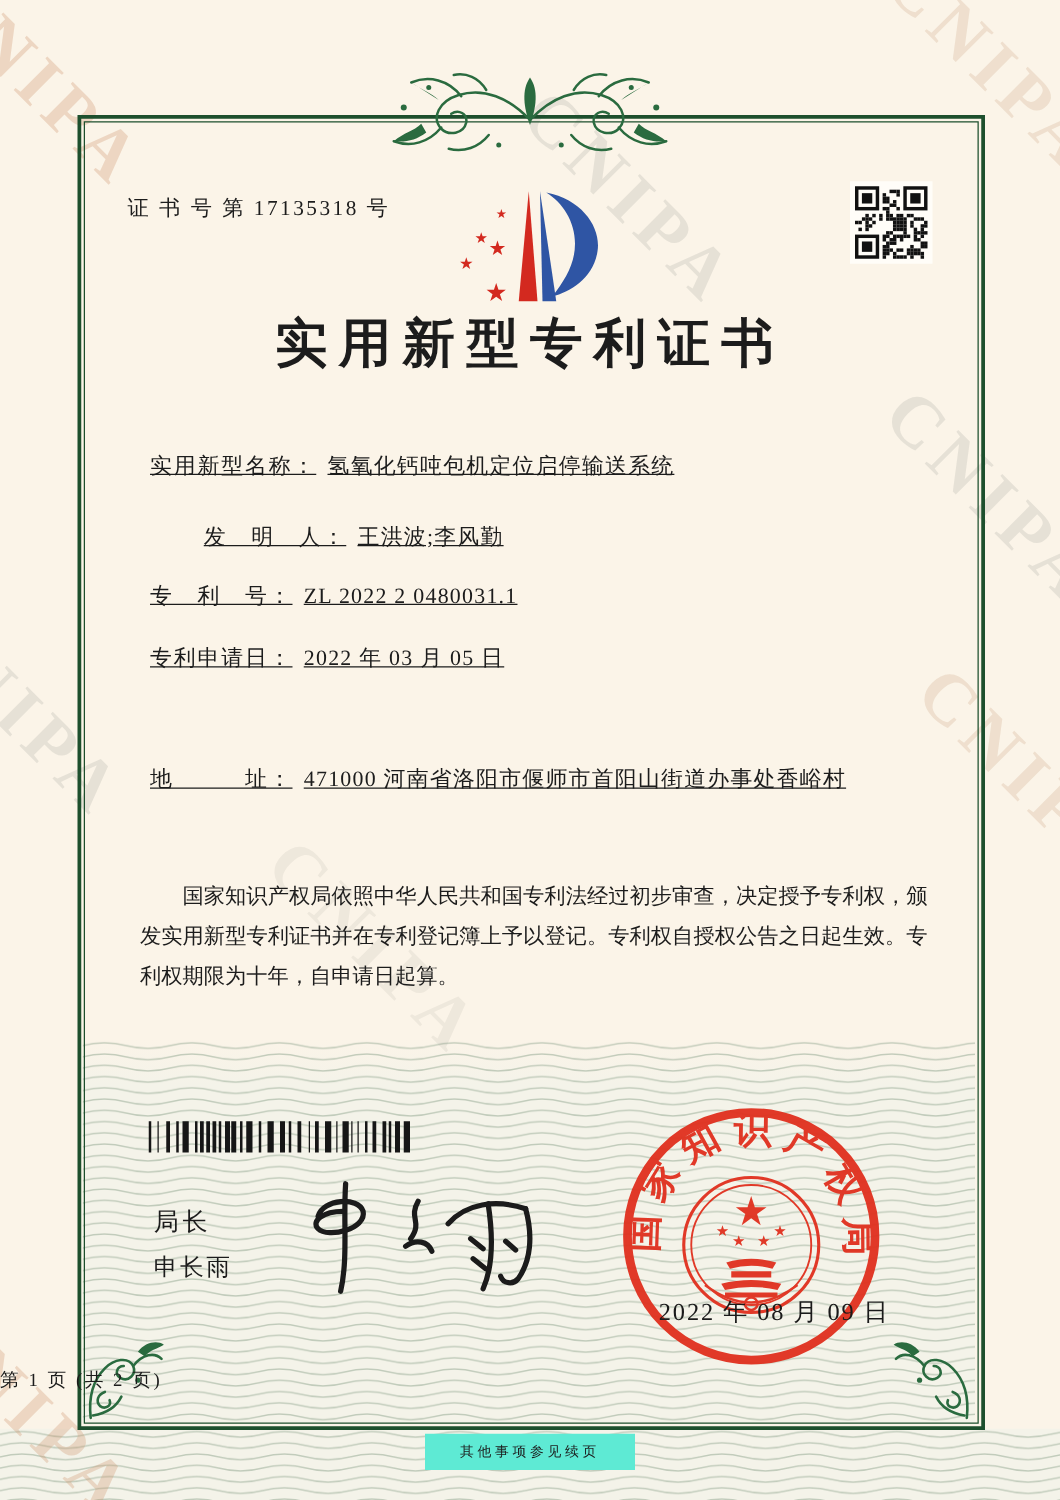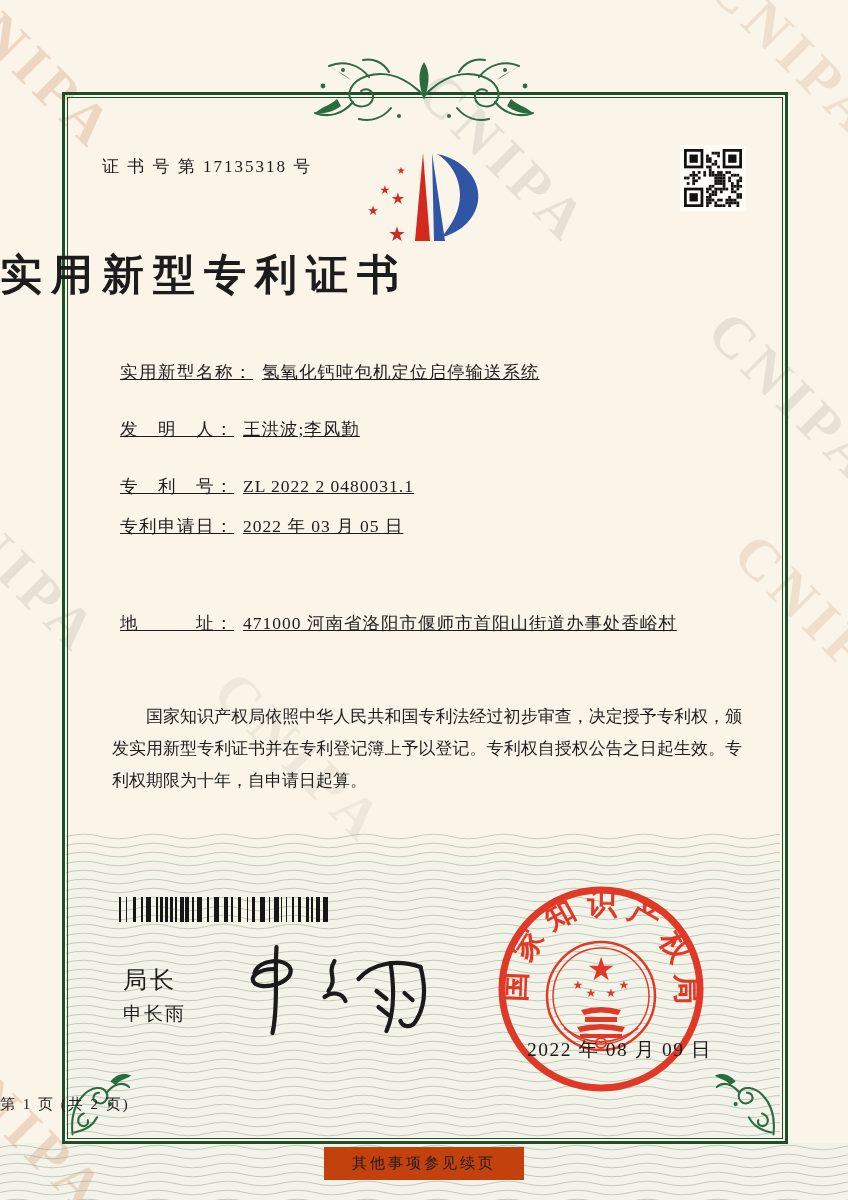--- a/index.html
+++ b/index.html
@@ -41,48 +41,48 @@
   .frame-inner{position:absolute;inset:2px;border:1px solid #1d4f2d;}
   .ornament-top{position:absolute;left:50%;top:56px;transform:translateX(-50%);z-index:3;}
   .ornament-corner{position:absolute;top:1072px;z-index:3;}
   .ornament-corner.left{left:64px;}
   .ornament-corner.right{left:712px;}
   
   .cert-no{position:absolute;left:102px;top:155px;font-size:17px;letter-spacing:2px;z-index:4;}
   .logo{position:absolute;left:354px;top:141px;z-index:4;}
   .qr{position:absolute;left:680px;top:145px;width:66px;height:66px;background:#fffdf8;z-index:4;}
   .title{
-    position:absolute;left:0;right:0;top:247px;text-align:left;
+    position:absolute;left:0;right:0;top:247px;text-align:center;
     font-size:42px;font-weight:bold;letter-spacing:9px;z-index:4;
   }
   
   .field-row{position:absolute;left:120px;font-size:17.5px;letter-spacing:1px;z-index:4;white-space:nowrap;text-decoration:underline;}
   .field-label{letter-spacing:1.5px;}
   .field-value{margin-left:9px;}
   .grant-second{position:absolute;left:328px;top:0;}
   
   .body-text{
     position:absolute;left:112px;top:701px;width:630px;z-index:4;
     font-size:17px;line-height:32px;text-align:justify;
   }
   .body-text p{margin:0;text-indent:2em;}
   
   .barcode{position:absolute;left:119px;top:897px;width:216px;height:25px;z-index:4;}
   .barcode i{position:absolute;top:0;bottom:0;background:#161616;}
-  .signer-title{position:absolute;left:123px;top:964px;font-size:24px;z-index:4;
+  .signer-title{position:absolute;left:123px;top:964px;font-size:20px;z-index:4;
     font-family:"Liberation Sans","DejaVu Sans",sans-serif;letter-spacing:3px;}
   .signer-name{position:absolute;left:123px;top:1001px;font-size:19px;z-index:4;
     font-family:"Liberation Sans","DejaVu Sans",sans-serif;letter-spacing:2px;}
   .signature{position:absolute;left:228px;top:933px;z-index:4;}
   .seal{position:absolute;left:492px;top:880px;z-index:4;opacity:0.95;}
   .seal-date{position:absolute;left:527px;top:1036px;font-size:19.5px;letter-spacing:1.5px;color:#1a1a1a;z-index:5;}
   .page-no{position:absolute;left:0;right:0;top:1095px;text-align:left;font-size:15px;letter-spacing:2px;z-index:4;}
   .note-box{
     position:absolute;left:50%;top:1147px;transform:translateX(-50%);
-    background:#c2410c;padding:7px 28px;z-index:4;font-size:15px;letter-spacing:3px;white-space:nowrap;
+    background:#5eead4;padding:7px 28px;z-index:4;font-size:11px;letter-spacing:3px;white-space:nowrap;
   }
 </style>
 </head>
 <body>
 
 <div class="page">
 
   <div class="waveband main">
     <svg width="714" height="306">
       <defs>
@@ -301,24 +301,24 @@
         <rect x="6.761904761904762" y="45.42857142857143" width="13.80952380952381" height="13.80952380952381" fill="#fffdf8"></rect>
         <rect x="9.523809523809524" y="48.19047619047619" width="8.285714285714285" height="8.285714285714285" fill="#111"></rect>
       </svg>
   </div>
 
   <div class="title">实用新型专利证书</div>
 
   <div class="field-row" style="top:360px;">
     <span class="field-label">实用新型名称：</span><span class="field-value">氢氧化钙吨包机定位启停输送系统</span>
   </div>
-  <div class="field-row" style="top:417px;">
+  <div class="field-row" style="top:417px;margin-left:43px;">
     <span class="field-label">发　明　人：</span><span class="field-value">王洪波;李风勤</span>
   </div>
-  <div class="field-row" style="top:474px;">
+  <div class="field-row" style="top:464px;">
     <span class="field-label">专　利　号：</span><span class="field-value">ZL 2022 2 0480031.1</span>
   </div>
   <div class="field-row" style="top:514px;">
     <span class="field-label">专利申请日：</span><span class="field-value">2022 年 03 月 05 日</span>
   </div>
   <div class="field-row" style="top:611px;">
     <span class="field-label">地　　　址：</span><span class="field-value">471000 河南省洛阳市偃师市首阳山街道办事处香峪村</span>
   </div>
 
   <div class="body-text">

